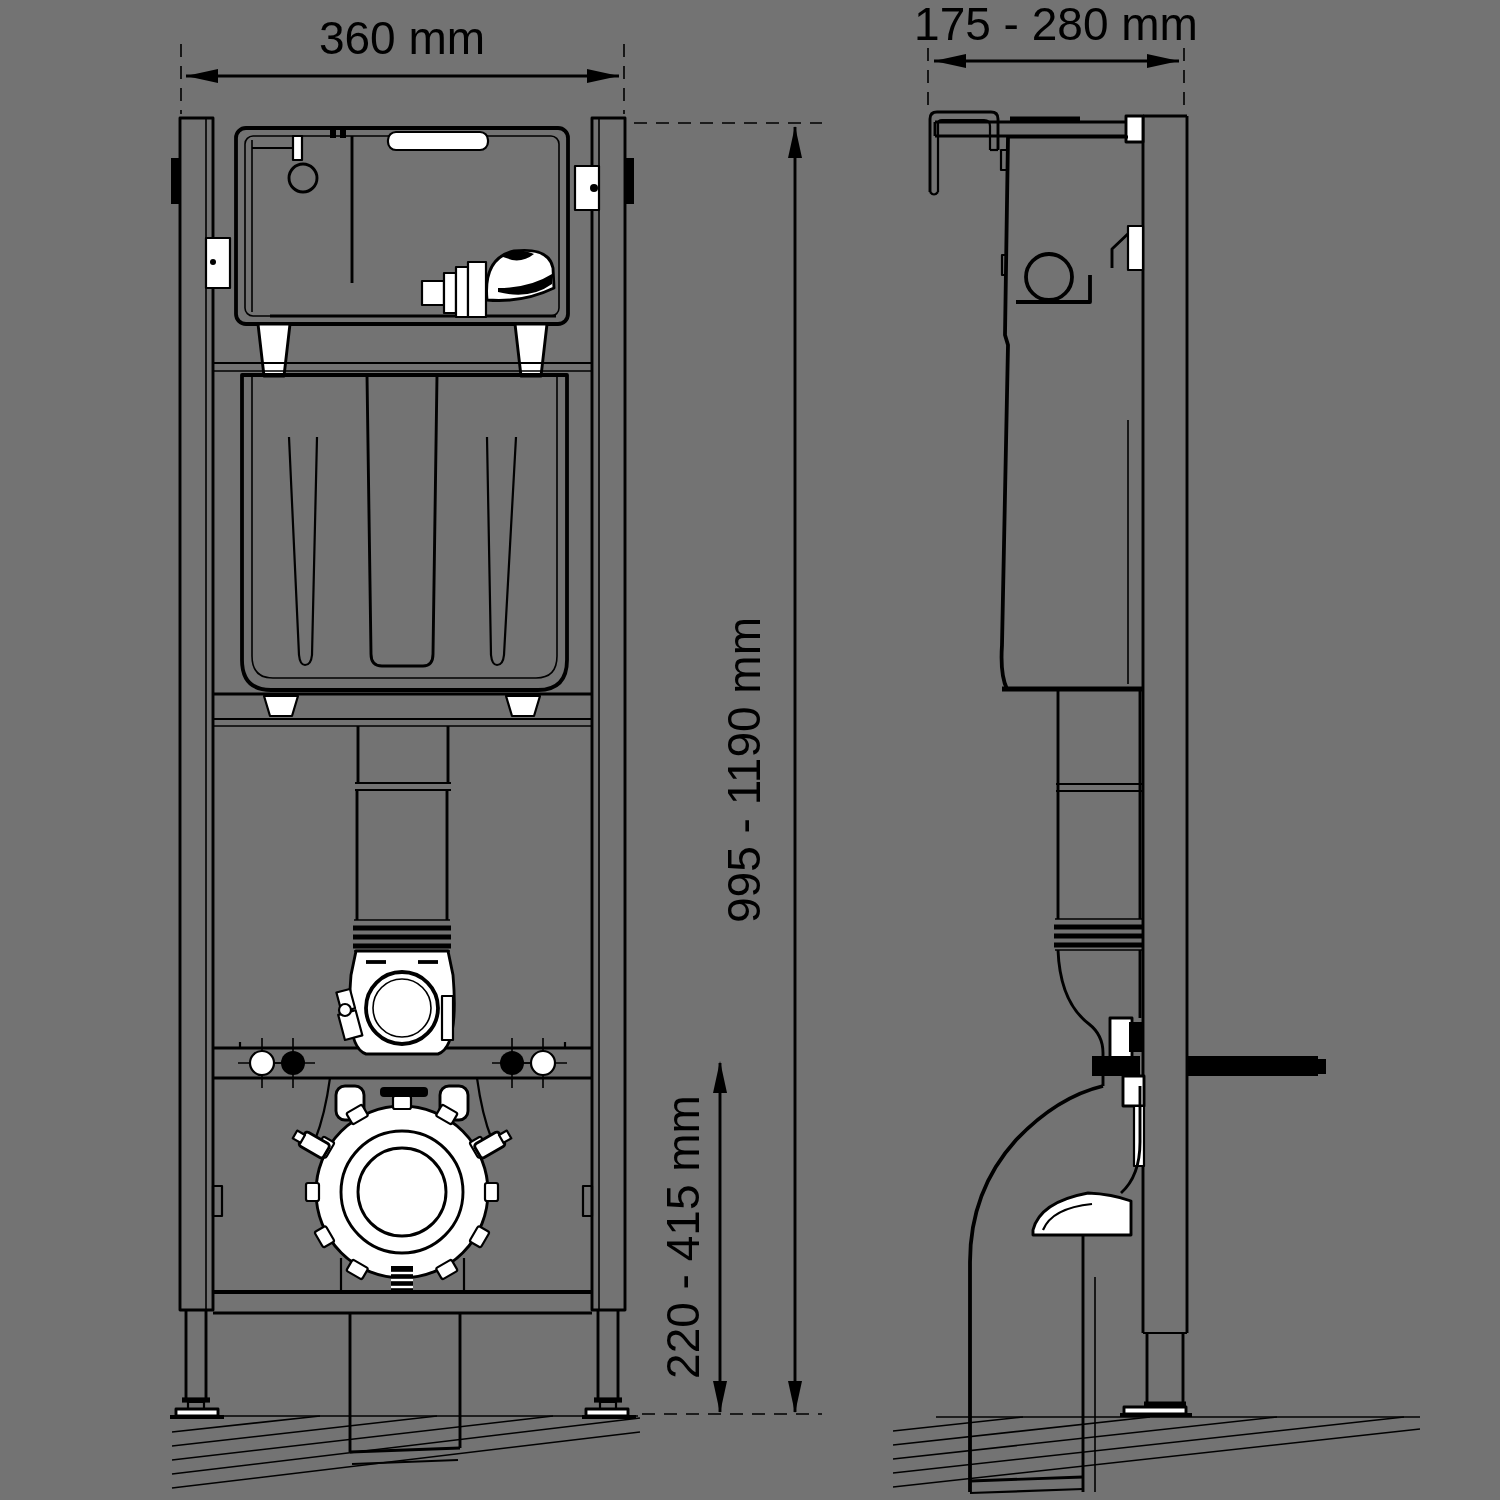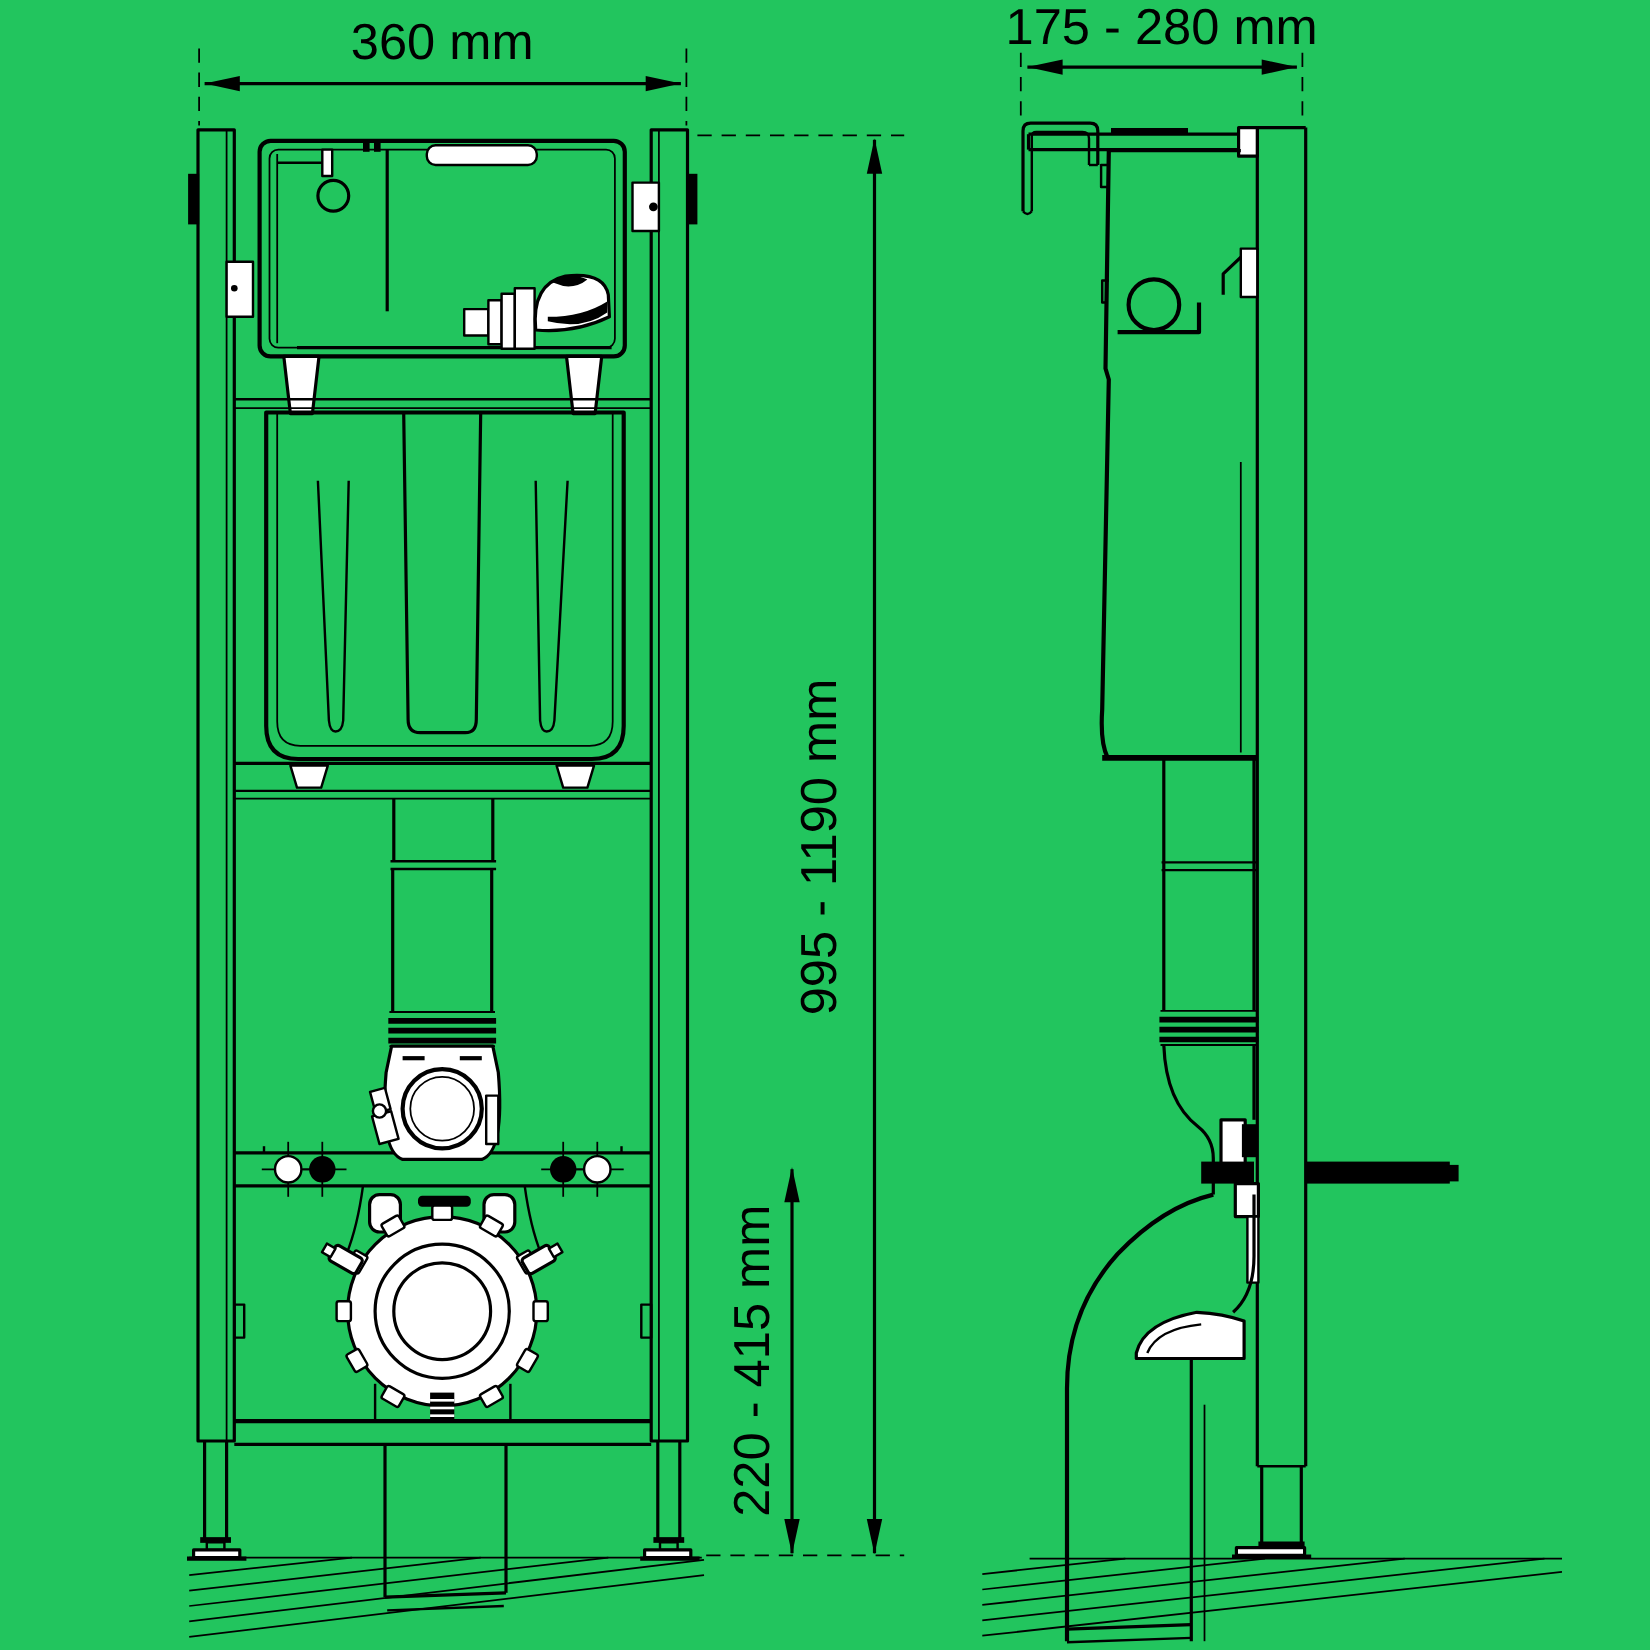--- a/index.html
+++ b/index.html
@@ -1,16 +1,16 @@
 <!DOCTYPE html>
 <html><head>
 <meta charset="utf-8">
 <style>
   html,body{margin:0;padding:0;background:#ffffff;}
-  .stage{position:relative;width:1500px;height:1500px;background:#22c55e;overflow:hidden;
+  .stage{position:relative;width:1500px;height:1500px;background:#737373;overflow:hidden;
          font-family:"Liberation Sans",sans-serif;text-align:right;}
   svg{display:block;}
   .ln{fill:none;stroke:#000;stroke-linejoin:round;stroke-linecap:butt;}
   .s1{stroke-width:1.6;}
   .s2{stroke-width:2.2;}
   .s3{stroke-width:2.9;}
   .s4{stroke-width:3.8;}
   .s5{stroke-width:5.2;}
   .blk{fill:#000;stroke:none;}
   .w{fill:#fff;}

